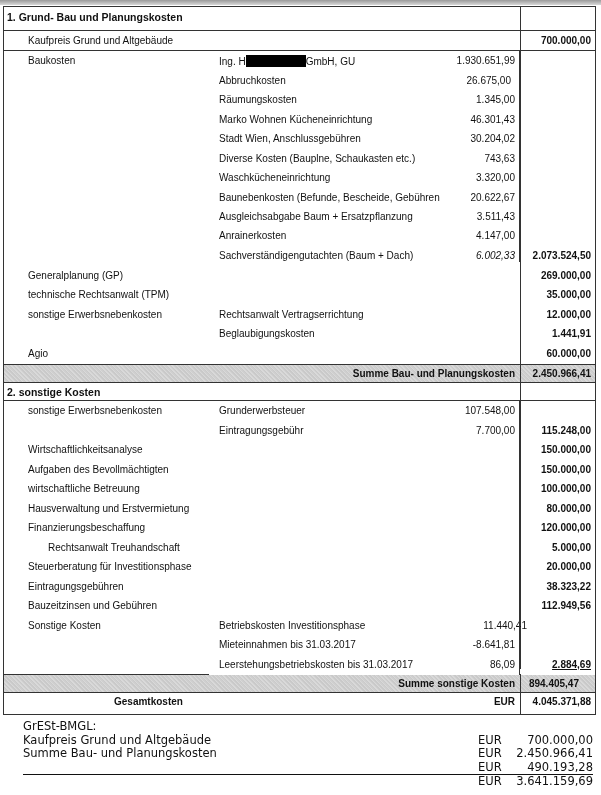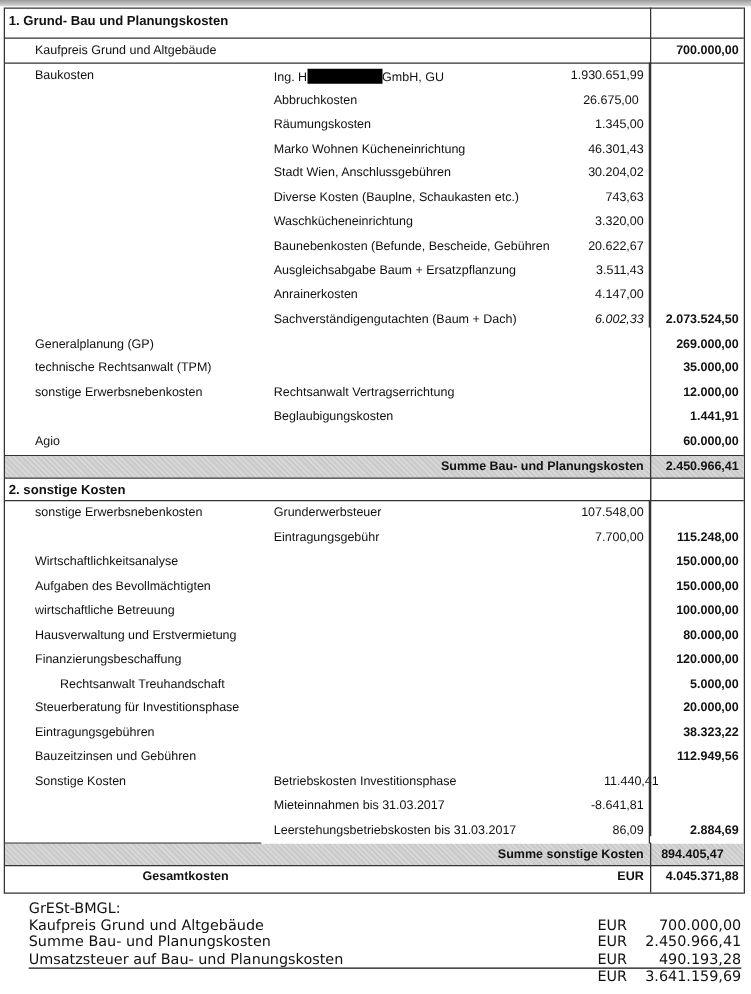--- a/index.html
+++ b/index.html
@@ -179,21 +179,21 @@
     <div class="cell" style="left:215px;">Betriebskosten Investitionsphase</div>
     <div class="cell num" style="right:68px;margin-left:20px;">11.440,41</div>
   </div>
   <div class="row" style="top:633px;">
     <div class="cell" style="left:215px;">Mieteinnahmen bis 31.03.2017</div>
     <div class="cell num" style="right:80px;">-8.641,81</div>
   </div>
   <div class="row" style="top:653px;">
     <div class="cell" style="left:215px;">Leerstehungsbetriebskosten bis 31.03.2017</div>
     <div class="cell num" style="right:80px;">86,09</div>
-    <div class="cell bold num" style="right:4px;">2.884,69</div>
+    <div class="cell bold num" style="right:4px;text-decoration:underline;">2.884,69</div>
   </div>
   <div class="vline" style="left:515px; top:394px; height:275px;"></div>
 
   <div class="hline" style="top:668px; width:205px;"></div>
   <div class="shade" style="top:669px; height:17px;"></div>
   <div class="vline" style="left:516px; top:668px; height:19px;"></div>
   <div class="cell bold num" style="right:80px; top:672px;">Summe sonstige Kosten</div>
   <div class="cell bold num" style="right:16px; top:672px;">894.405,47</div>
   <div class="hline" style="top:686px;"></div>
 
@@ -214,21 +214,20 @@
     <span class="lbl">Kaufpreis Grund und Altgebäude</span>
     <span class="cur">EUR</span>
     <span class="amt">700.000,00</span>
   </div>
   <div class="frow">
     <span class="lbl">Summe Bau- und Planungskosten</span>
     <span class="cur">EUR</span>
     <span class="amt">2.450.966,41</span>
   </div>
   <div class="frow underline-row">
-    <span class="lbl">Umsatzsteuer auf Bau- und Planungskosten</span>
     <span class="cur">EUR</span>
     <span class="amt">490.193,28</span>
   </div>
   <div class="frow">
     <span class="cur">EUR</span>
     <span class="amt">3.641.159,69</span>
   </div>
 </div>
 
 </body></html>

